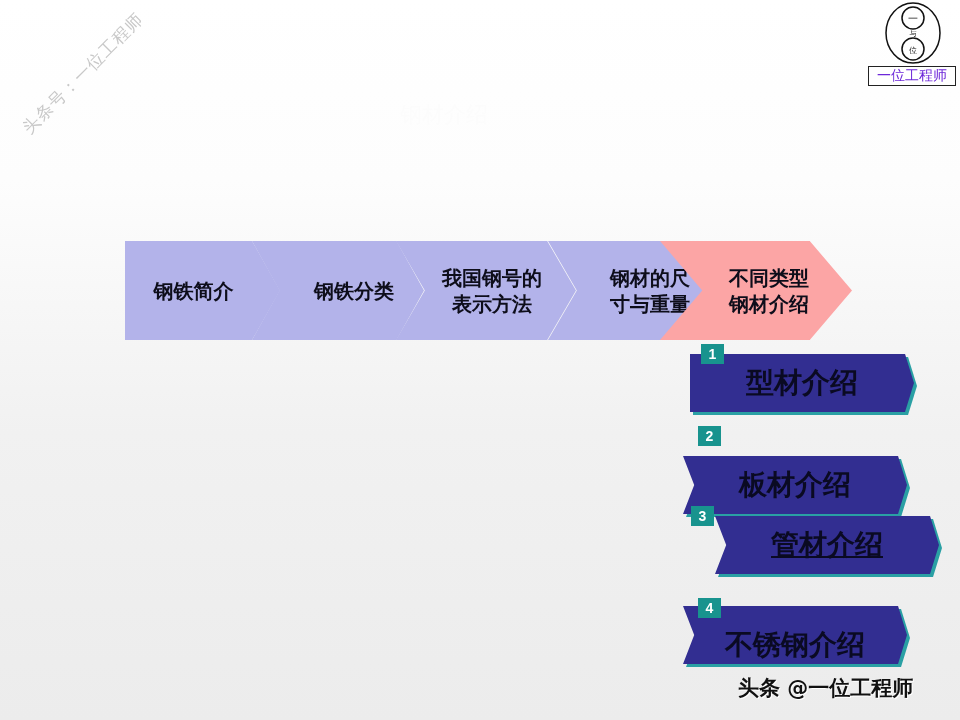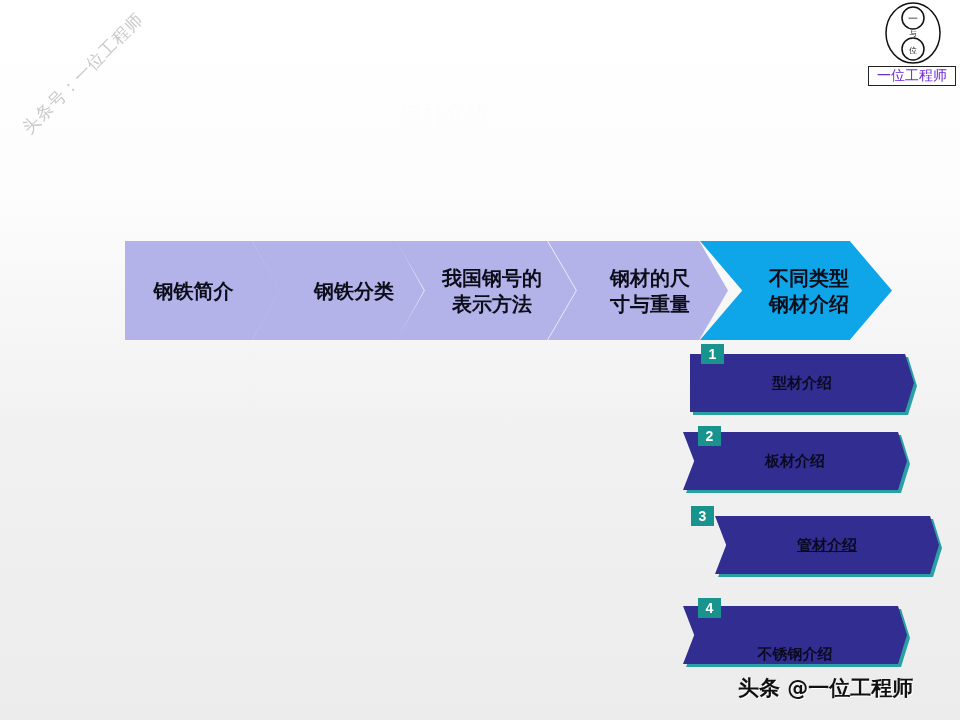--- a/index.html
+++ b/index.html
@@ -27,21 +27,21 @@
   }
   .chevron {
     position: absolute; top: 241px; height: 99px;
     display: flex; align-items: center; justify-content: center;
     color: #0d0d1a; font-weight: bold; font-size: 20px; line-height: 26px; text-align: center;
   }
   .chevron span { white-space: pre-line; }
   .sub {
     position: absolute; height: 58px;
     display: flex; align-items: center; justify-content: center;
-    color: #0a0a22; font-weight: bold; font-size: 15px;
+    color: #0a0a22; font-weight: bold; font-size: 28px;
     filter: drop-shadow(3px 3px 0 #2aa0a4);
   }
   .sub-shape { position: absolute; inset: 0; background: #322e91; }
   .sub span.lbl { position: relative; z-index: 1; }
   .badge {
     position: absolute; width: 23px; height: 20px; background: #18938e;
     color: #fff; font-family: "Liberation Sans", sans-serif; font-weight: bold;
     font-size: 14px; text-align: center; line-height: 20px; z-index: 2;
   }
   .footer {
@@ -75,32 +75,32 @@
   <span style="margin-left:32px;">钢铁分类</span>
 </div>
 <div class="chevron" style="left:396px;width:180px;background:#b3b3ea;clip-path:polygon(0 0,84% 0,100% 50%,84% 100%,0 100%,16% 50%);">
   <span style="margin-left:12px;">我国钢号的
 表示方法</span>
 </div>
 <div class="chevron" style="left:548px;width:180px;background:#b3b3ea;clip-path:polygon(0 0,84% 0,100% 50%,84% 100%,0 100%,16% 50%);">
   <span style="margin-left:24px;">钢材的尺
 寸与重量</span>
 </div>
-<div class="chevron" style="left:700px;width:192px;background:#0ea5e9;clip-path:polygon(0 0,78% 0,100% 50%,78% 100%,0 100%,22% 50%);">
+<div class="chevron" style="left:660px;width:192px;background:#fca5a5;clip-path:polygon(0 0,78% 0,100% 50%,78% 100%,0 100%,22% 50%);">
   <span style="margin-left:26px;">不同类型
 钢材介绍</span>
 </div>
 
 <div class="sub" style="left:690px;top:354px;width:224px;">
   <div class="sub-shape" style="clip-path:polygon(0 0,96% 0,100% 50%,96% 100%,0 100%);"></div>
   <span class="lbl">型材介绍</span>
 </div>
 <div class="badge" style="left:701px;top:344px;">1</div>
 
-<div class="sub" style="left:683px;top:432px;width:224px;">
+<div class="sub" style="left:683px;top:456px;width:224px;">
   <div class="sub-shape" style="clip-path:polygon(0 0,96% 0,100% 50%,96% 100%,0 100%,5% 50%);"></div>
   <span class="lbl">板材介绍</span>
 </div>
 <div class="badge" style="left:698px;top:426px;">2</div>
 
 <div class="sub" style="left:715px;top:516px;width:224px;text-decoration:underline;">
   <div class="sub-shape" style="clip-path:polygon(0 0,96% 0,100% 50%,96% 100%,0 100%,5% 50%);"></div>
   <span class="lbl">管材介绍</span>
 </div>
 <div class="badge" style="left:691px;top:506px;">3</div>

